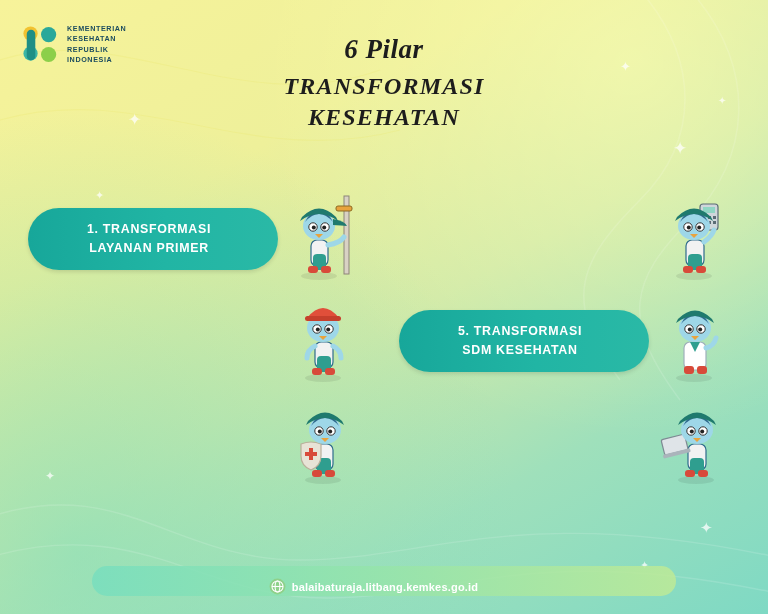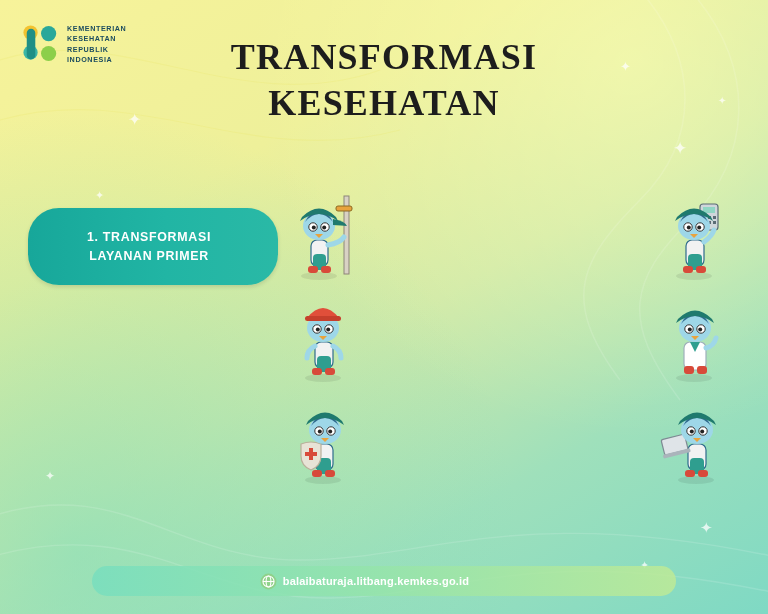--- a/index.html
+++ b/index.html
@@ -35,20 +35,21 @@
     line-height: 1;
     user-select: none;
   }
 
   
   .logo-wrap {
     position: absolute;
     left: 22px;
     top: 24px;
     display: flex;
+    align-items: center;
     gap: 7px;
   }
   .logo-mark { width: 38px; height: 40px; flex: 0 0 auto; }
   .logo-text {
     font-family: "Liberation Sans", sans-serif;
     font-weight: bold;
     font-size: 7.2px;
     letter-spacing: 0.6px;
     line-height: 1.45;
     color: #1b4c5f;
@@ -66,23 +67,24 @@
     font-family: "Liberation Serif", serif;
     font-style: italic;
     font-weight: bold;
     font-size: 27px;
     letter-spacing: 0.5px;
     margin-bottom: 6px;
   }
   .title-main {
     font-family: "Liberation Serif", serif;
     font-weight: bold;
-    font-size: 36px;
+    font-size: 24px;
     letter-spacing: 1.2px;
     line-height: 1.28;
+    font-style: italic;
   }
 
   
   .grid {
     position: absolute;
     left: 0; right: 0;
     top: 200px;
     padding: 0 28px;
     display: grid;
     grid-template-columns: 1fr 1fr;
@@ -91,21 +93,21 @@
   }
   .pillar {
     position: relative;
     height: 78px;
   }
   .pill {
     position: absolute;
     left: 0;
     top: 8px;
     width: 250px;
-    height: 77px;
+    height: 62px;
     border-radius: 31px;
     background: linear-gradient(90deg, #17a79a 0%, #21b5a4 55%, #2ab9a6 100%);
     box-shadow: 0 2px 4px rgba(0,0,0,0.12);
     display: flex;
     align-items: center;
     justify-content: center;
     padding: 0 26px 0 18px;
   }
   .pill-label {
     color: #ffffff;
@@ -128,23 +130,23 @@
   
   .footer {
     position: absolute;
     left: 92px;
     right: 92px;
     bottom: 18px;
     height: 30px;
     border-radius: 15px;
     background: linear-gradient(90deg, rgba(120,222,190,0.85) 0%, rgba(150,228,170,0.85) 50%, rgba(190,234,150,0.85) 100%);
     display: flex;
-    align-items: center;
+    align-items: flex-end;
     justify-content: center;
-    gap: 16px;
+    gap: 7px;
     padding: 0 10px;
   }
   .f-item { display: flex; align-items: center; gap: 5px; }
   .f-text {
     color: #ffffff;
     font-weight: bold;
     font-size: 11px;
     letter-spacing: 0.2px;
     white-space: nowrap;
   }
@@ -185,20 +187,21 @@
     <circle cx="28" cy="31" r="8" fill="#8ccf4a"></circle>
     <rect x="5" y="5" width="9" height="32" rx="4.5" fill="#1f8f85"></rect>
   </svg>
   <div class="logo-text">KEMENTERIAN
 KESEHATAN
 REPUBLIK
 INDONESIA</div>
 </div>
 
 <div class="title-block">
+  <div class="title-small">6 Pilar</div>
   <div class="title-main">TRANSFORMASI</div>
   <div class="title-main">KESEHATAN</div>
 </div>
 
 <div class="grid">
 
   <div class="pillar">
     <div class="pill">
       <span class="pill-label">1. TRANSFORMASI
 LAYANAN PRIMER</span>
@@ -275,20 +278,24 @@
         <circle cx="28.8" cy="39.5" r="2" fill="#222"></circle>
         <circle cx="39.2" cy="39.5" r="2" fill="#222"></circle>
         <path d="M30 46 l4 4 l4 -4z" fill="#e8a33d"></path>
         <path d="M26 56 q-8 4 -8 12" stroke="#9ed7e8" stroke-width="5" fill="none" stroke-linecap="round"></path>
         <path d="M44 56 q8 4 8 12" stroke="#9ed7e8" stroke-width="5" fill="none" stroke-linecap="round"></path>
       </svg>
     </div>
   </div>
 
   <div class="pillar">
+    <div class="pill">
+      <span class="pill-label">5. TRANSFORMASI
+SDM KESEHATAN</span>
+    </div>
     <div class="mascot">
       <svg viewBox="0 0 74 96">
         <ellipse cx="34" cy="88" rx="18" ry="4" fill="#000" opacity="0.08"></ellipse>
         <rect x="24" y="52" width="22" height="28" rx="6" fill="#ffffff" stroke="#9fb0bb" stroke-width="1.2"></rect>
         <path d="M30 52 l5 10 l5 -10z" fill="#2f9e8f"></path>
         <rect x="24" y="76" width="10" height="8" rx="3" fill="#d84a3a"></rect>
         <rect x="37" y="76" width="10" height="8" rx="3" fill="#d84a3a"></rect>
         <ellipse cx="35" cy="38" rx="16" ry="14" fill="#9ed7e8"></ellipse>
         <path d="M21 34 q14 -16 28 0 q-6 -12 -14 -12 q-8 0 -14 12z" fill="#2f6b8c"></path>
         <path d="M18 29 q17 -17 34 0 l2 4 q-19 -14 -38 0z" fill="#1f7a6e"></path>

